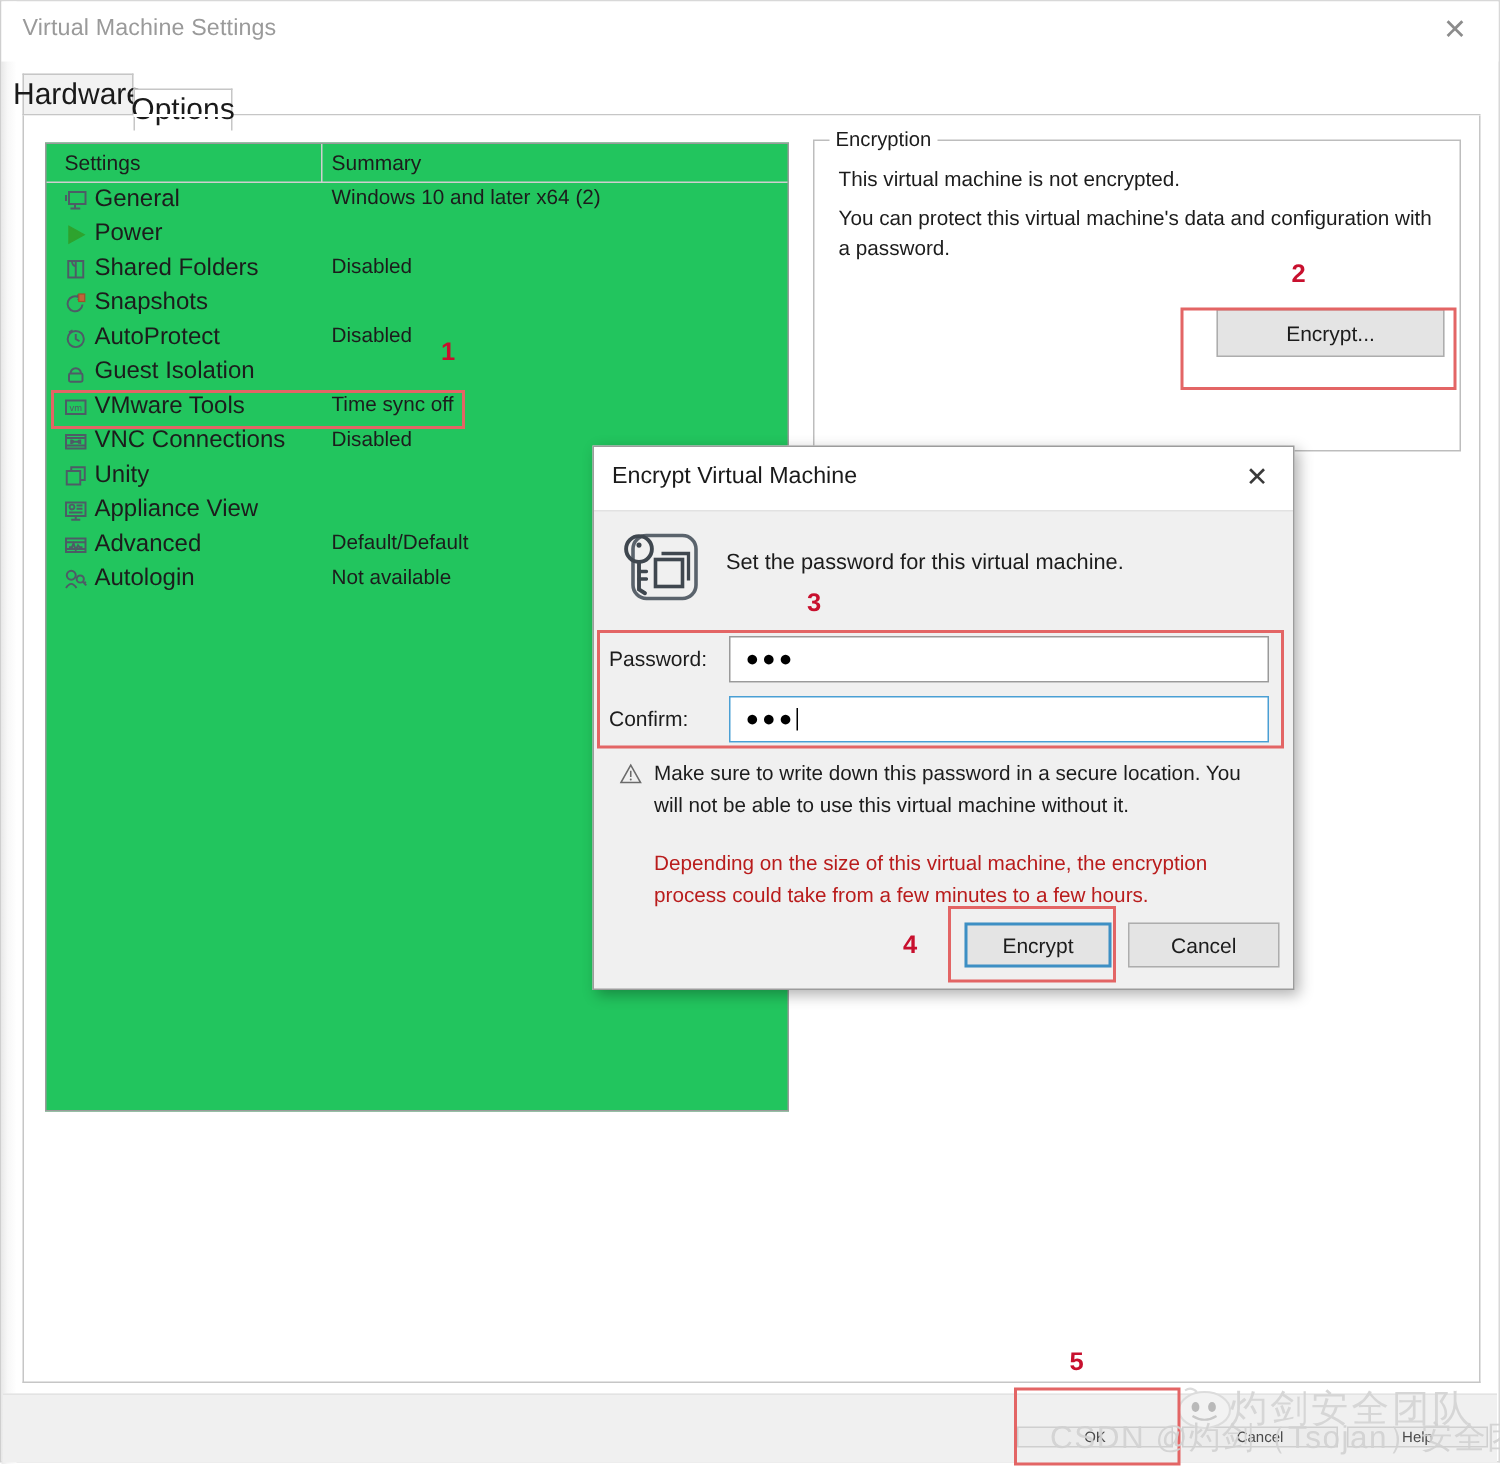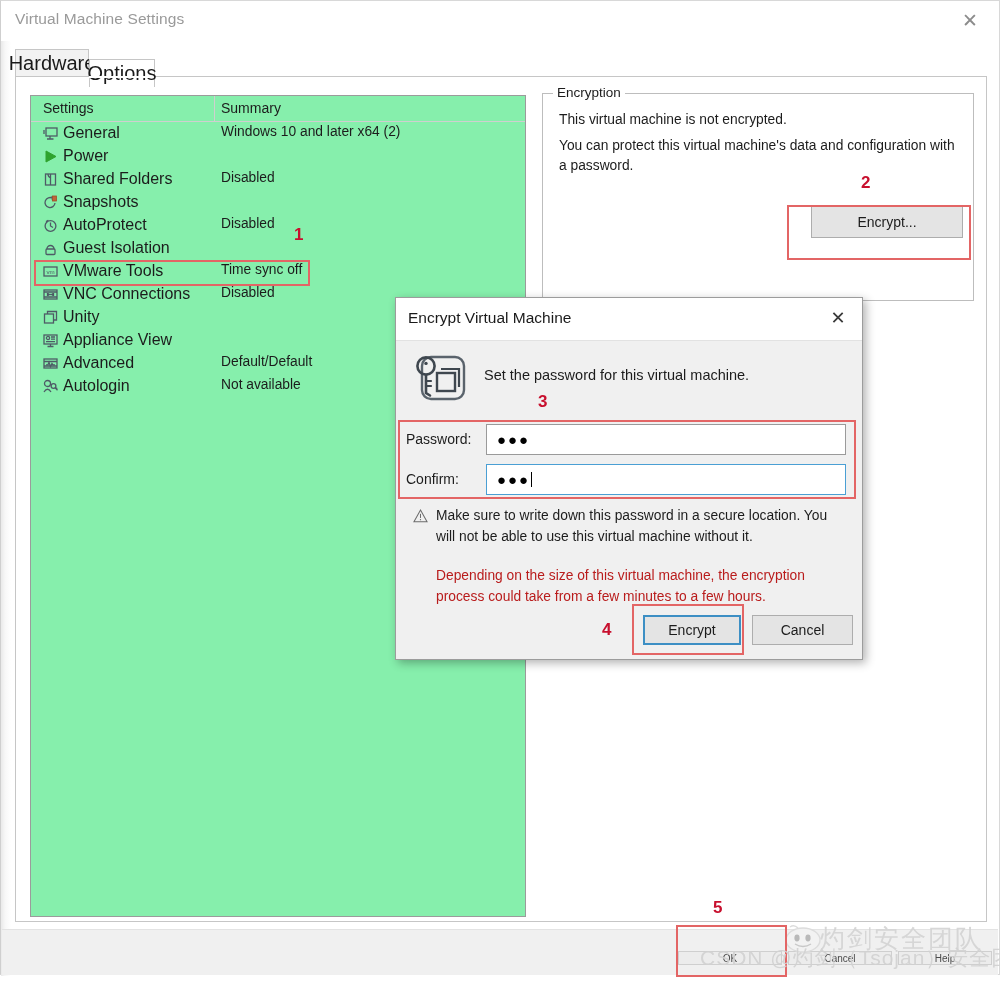--- a/index.html
+++ b/index.html
@@ -83,22 +83,22 @@
     position: absolute; left: 14px; top: 76px;
     width: 972px; height: 845px;
     background: #ffffff;
     border: 1px solid #c6c6c6;
     border-top: none;
   }
 
   
   .settings-list {
     position: absolute; left: 14px; top: 18px;
-    width: 496px; height: 822px;
-    background: #86efac;
+    width: 496px; height: 646px;
+    background: #22c55e;
     border: 1px solid #9b9b9b;
   }
   .list-header {
     position: absolute; left: 0; top: 0; width: 100%; height: 26px;
     border-bottom: 1px solid #cfcfcf;
   }
   .list-header .col1 {
     position: absolute; left: 12px; top: 4px; font-size: 14px; color: #1c1c1c;
   }
   .list-header .col2 {

